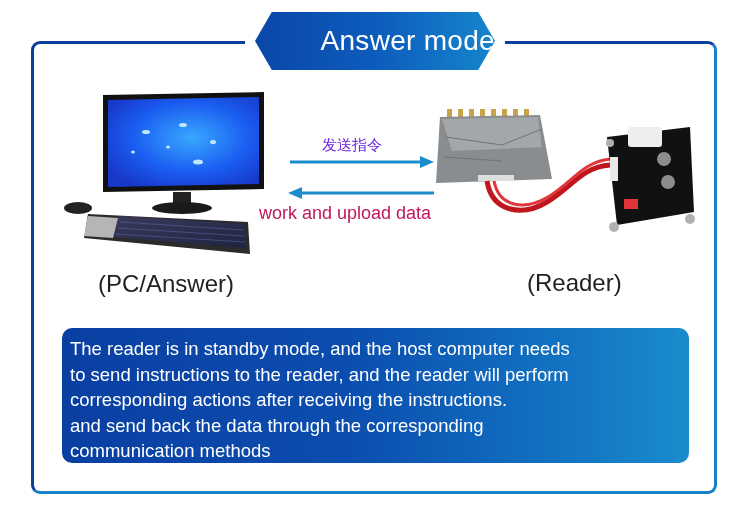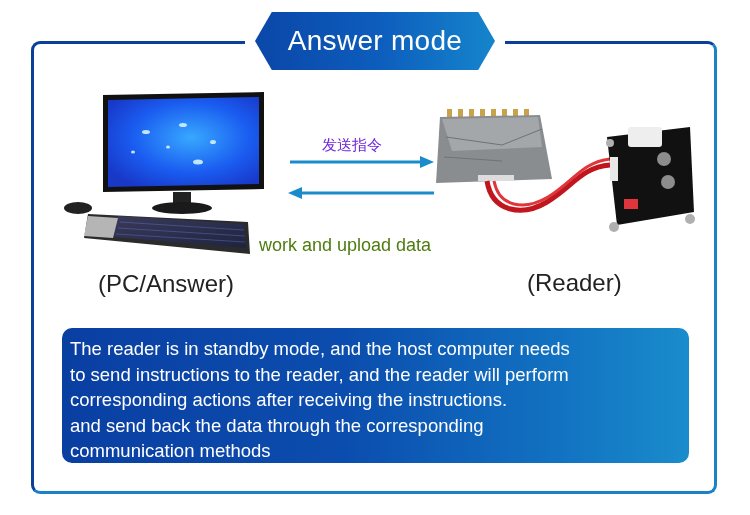--- a/index.html
+++ b/index.html
@@ -7,32 +7,32 @@
   .frame {
     position:absolute; left:31px; top:41px; width:686px; height:453px;
     border:3px solid; border-color:#0b3f9a #1a82c8 #1a82c8 #0b3f9a;
     border-radius:9px; box-sizing:border-box;
     background:#fff;
   }
   .title-badge {
     position:absolute; left:255px; top:12px; width:240px; height:58px;
     background:linear-gradient(90deg,#0a47a8 0%,#0d5cbc 50%,#1585cc 100%);
     clip-path:polygon(7% 0,93% 0,100% 50%,93% 100%,7% 100%,0 50%);
-    display:flex; align-items:center; justify-content:center;
+    display:flex; align-items:center; justify-content:flex-end;
   }
   .title-gap {
     position:absolute; left:245px; top:36px; width:260px; height:12px; background:#fff;
   }
   .title-text { color:#ffffff; font-size:28px; letter-spacing:0.3px; }
 
   .pc { position:absolute; left:58px; top:92px; width:210px; height:175px; }
   .reader { position:absolute; left:432px; top:107px; width:270px; height:140px; }
 
   .arrow-label-cn { position:absolute; left:322px; top:136px; font-size:15px; color:#6d28d9; font-family:"DejaVu Sans", sans-serif; }
-  .arrow-label-en { position:absolute; left:259px; top:203px; font-size:18px; color:#4d7c0f;margin-top:32px; }
+  .arrow-label-en { position:absolute; left:259px; top:203px; font-size:18px; color:#be185d; }
   .arrow { position:absolute; }
 
   .cap-pc { position:absolute; left:98px; top:270px; font-size:24px; color:#222; }
   .cap-reader { position:absolute; left:508px; top:269px; font-size:24px; color:#222;margin-left:19px; }
 
   .desc {
     position:absolute; left:62px; top:328px; width:627px; height:135px;
     border-radius:10px;
     background:linear-gradient(90deg,#0a3fa2 0%,#0b4dae 45%,#1273c2 80%,#1a8ccc 100%);
     box-sizing:border-box; padding:8px 8px;

